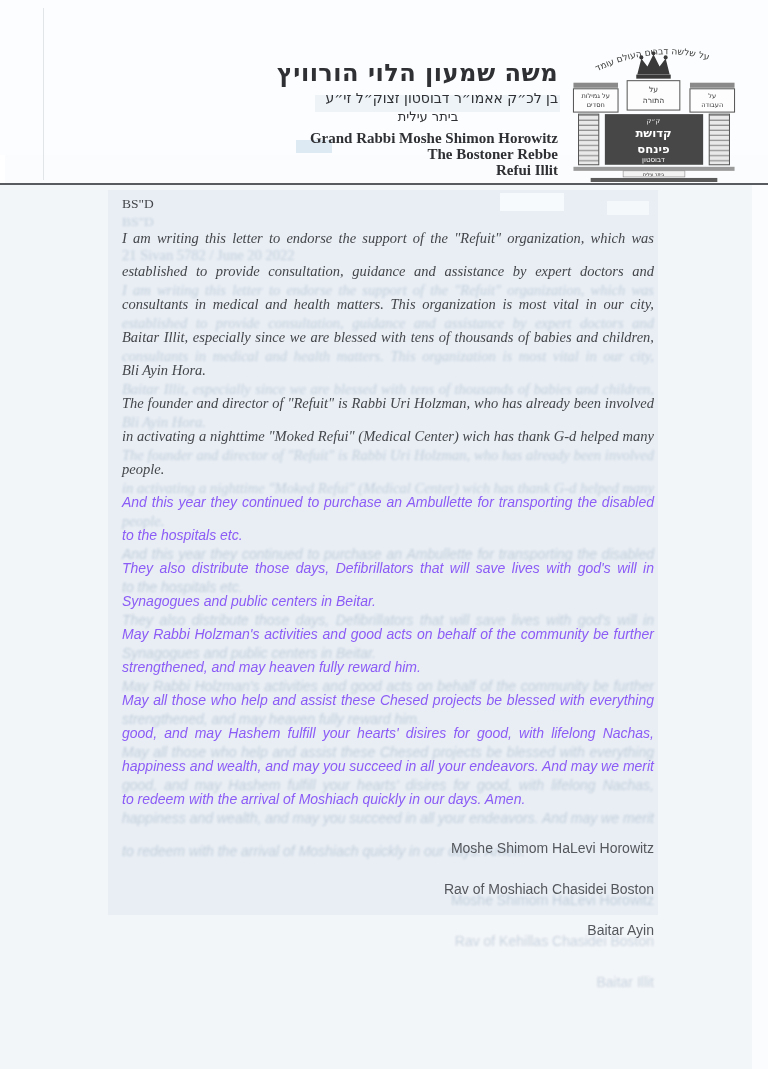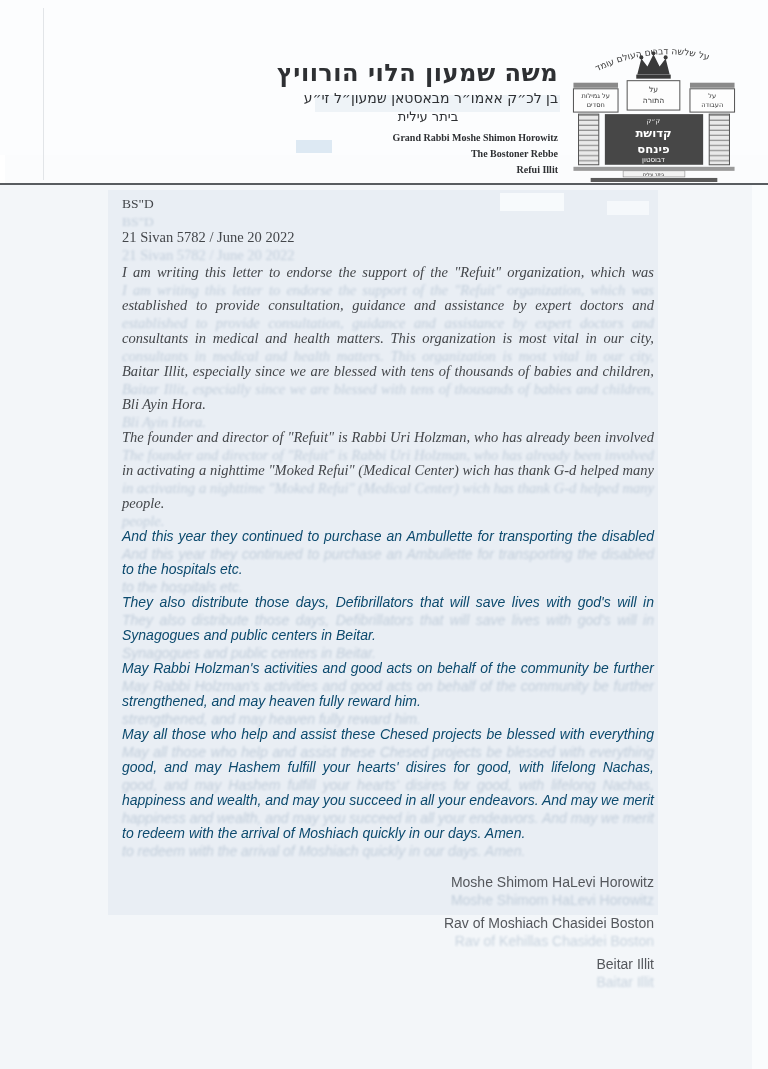--- a/index.html
+++ b/index.html
@@ -15,21 +15,21 @@
 
   
   .letterhead{position:absolute;left:0;top:0;width:768px;height:155px;background:#fcfdfe;}
   .head-band{position:absolute;left:315px;top:95px;width:245px;height:17px;background:#eef3f7;z-index:0;}
   .head-art{position:absolute;left:296px;top:140px;width:36px;height:13px;background:#dde9f3;z-index:0;}
   .head-block{position:absolute;top:58px;right:210px;width:260px;text-align:right;z-index:1;color:#2e3033;}
   .heb{direction:rtl;font-family:"DejaVu Sans",sans-serif;white-space:nowrap;}
   .heb-name{font-size:24px;font-weight:bold;line-height:30px;letter-spacing:.5px;}
   .heb-sub{font-size:14px;line-height:20px;}
   .heb-city{font-size:13px;line-height:17px;text-align:center;}
-  .eng{direction:ltr;font-family:"Liberation Serif",serif;font-weight:bold;font-size:10px;line-height:16px;margin-top:5px;}
+  .eng{direction:ltr;font-family:"Liberation Serif",serif;font-weight:bold;font-size:15px;line-height:16px;margin-top:5px;}
   .eng div{line-height:16px;}
 
   
   .emblem{position:absolute;left:570px;top:28px;width:168px;height:154px;z-index:1;}
   .emblem svg{display:block;}
 
   
   .body-area{position:absolute;left:0;top:185px;width:768px;height:884px;background:#f3f6f9;}
   .far-right{position:absolute;left:752px;top:0;width:16px;height:884px;background:#fafcfd;}
   .tint{position:absolute;left:108px;top:5px;width:550px;height:725px;background:#e9eef4;z-index:0;}
@@ -37,42 +37,42 @@
   .art2{position:absolute;left:607px;top:16px;width:42px;height:14px;background:#f5f8fb;z-index:1;}
 
   .text-layer{position:absolute;left:122px;top:10px;width:532px;z-index:3;color:#43464a;}
   .ghost-layer{z-index:2;transform:translateY(18px);filter:blur(1.2px);opacity:.32;}
   .ghost-layer,.ghost-layer *{color:#6f8aa6 !important;pointer-events:none;}
 
   .bsd{font-size:13.5px;line-height:18px;}
   .date-line{margin-top:15px;font-size:14.5px;line-height:19px;}
   .paragraphs{margin-top:9px;}
   .para{font-size:14.5px;line-height:33px;text-align:justify;font-style:italic;}
-  .para.sans{font-family:"Liberation Sans",sans-serif;font-size:14px;color:#0c4a6e;}
+  .para.sans{font-family:"Liberation Sans",sans-serif;font-size:14px;color:#8b5cf6;}
   .signature{margin-top:12px;text-align:right;font-family:"Liberation Sans",sans-serif;
              font-size:14px;color:#54575c;}
   .signature div{line-height:41px;text-align:right;}
 </style>
 </head>
 <body>
 
 <div class="page">
 
   <div class="left-strip"></div>
   <div class="corner-patch"></div>
   <div class="top-line"></div>
 
   <div class="letterhead">
     <div class="crease"></div>
     <div class="head-band"></div>
     <div class="head-art"></div>
 
     <div class="head-block">
       <div class="heb heb-name">משה שמעון הלוי הורוויץ</div>
-      <div class="heb heb-sub">בן לכ״ק אאמו״ר מבאסטאן שמעון״ל זי״ע</div>
+      <div class="heb heb-sub">בן לכ״ק אאמו״ר דבוסטון זצוק״ל זי״ע</div>
       <div class="heb heb-city">ביתר עילית</div>
       <div class="eng">
         <div>Grand Rabbi Moshe Shimon Horowitz</div>
         <div>The Bostoner Rebbe</div>
         <div>Refui Illit</div>
       </div>
     </div>
 
     <div class="emblem">
       <svg viewBox="0 0 165 152" width="168" height="154" xmlns="http://www.w3.org/2000/svg">
@@ -158,30 +158,29 @@
           <div class="para sans">May all those who help and assist these Chesed projects be blessed with everything good, and may Hashem fulfill your hearts' disires for good, with lifelong Nachas, happiness and wealth, and may you succeed in all your endeavors. And may we merit to redeem with the arrival of Moshiach quickly in our days. Amen.</div>
         </div>
       <div class="signature">
           <div>Moshe Shimom HaLevi Horowitz</div>
           <div>Rav of Kehillas Chasidei Boston</div>
           <div>Baitar Illit</div>
         </div>
     </div>
       <div class="text-layer">
       <div class="bsd">BS"D</div>
-      <div class="date-line">21 Sivan 5782 / June 20 2022</div>
       <div class="paragraphs">
           <div class="para serif">I am writing this letter to endorse the support of the "Refuit" organization, which was established to provide consultation, guidance and assistance by expert doctors and consultants in medical and health matters. This organization is most vital in our city, Baitar Illit, especially since we are blessed with tens of thousands of babies and children, Bli Ayin Hora.</div>
           <div class="para serif">The founder and director of "Refuit" is Rabbi Uri Holzman, who has already been involved in activating a nighttime "Moked Refui" (Medical Center) wich has thank G-d helped many people.</div>
           <div class="para sans">And this year they continued to purchase an Ambullette for transporting the disabled to the hospitals etc.</div>
           <div class="para sans">They also distribute those days, Defibrillators that will save lives with god's will in Synagogues and public centers in Beitar.</div>
           <div class="para sans">May Rabbi Holzman's activities and good acts on behalf of the community be further strengthened, and may heaven fully reward him.</div>
           <div class="para sans">May all those who help and assist these Chesed projects be blessed with everything good, and may Hashem fulfill your hearts' disires for good, with lifelong Nachas, happiness and wealth, and may you succeed in all your endeavors. And may we merit to redeem with the arrival of Moshiach quickly in our days. Amen.</div>
         </div>
       <div class="signature">
           <div>Moshe Shimom HaLevi Horowitz</div>
           <div>Rav of Moshiach Chasidei Boston</div>
-          <div>Beitar Illit</div>
+          <div>Baitar Ayin</div>
         </div>
     </div>
   </div>
 
 </div>
 
 </body></html>

